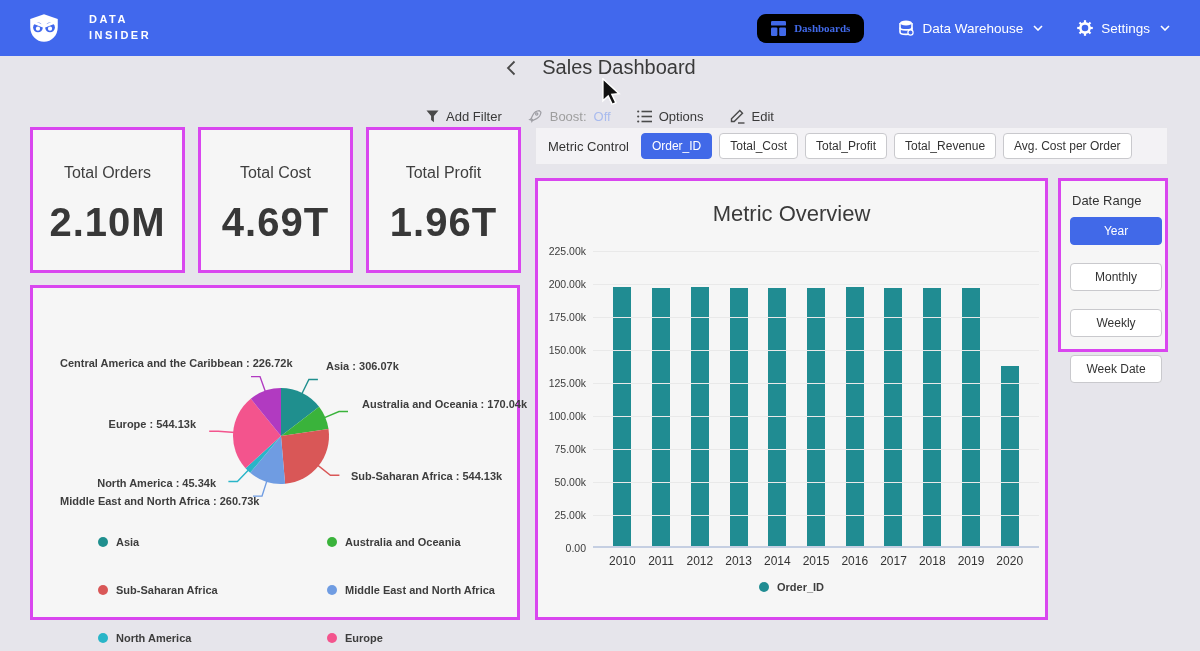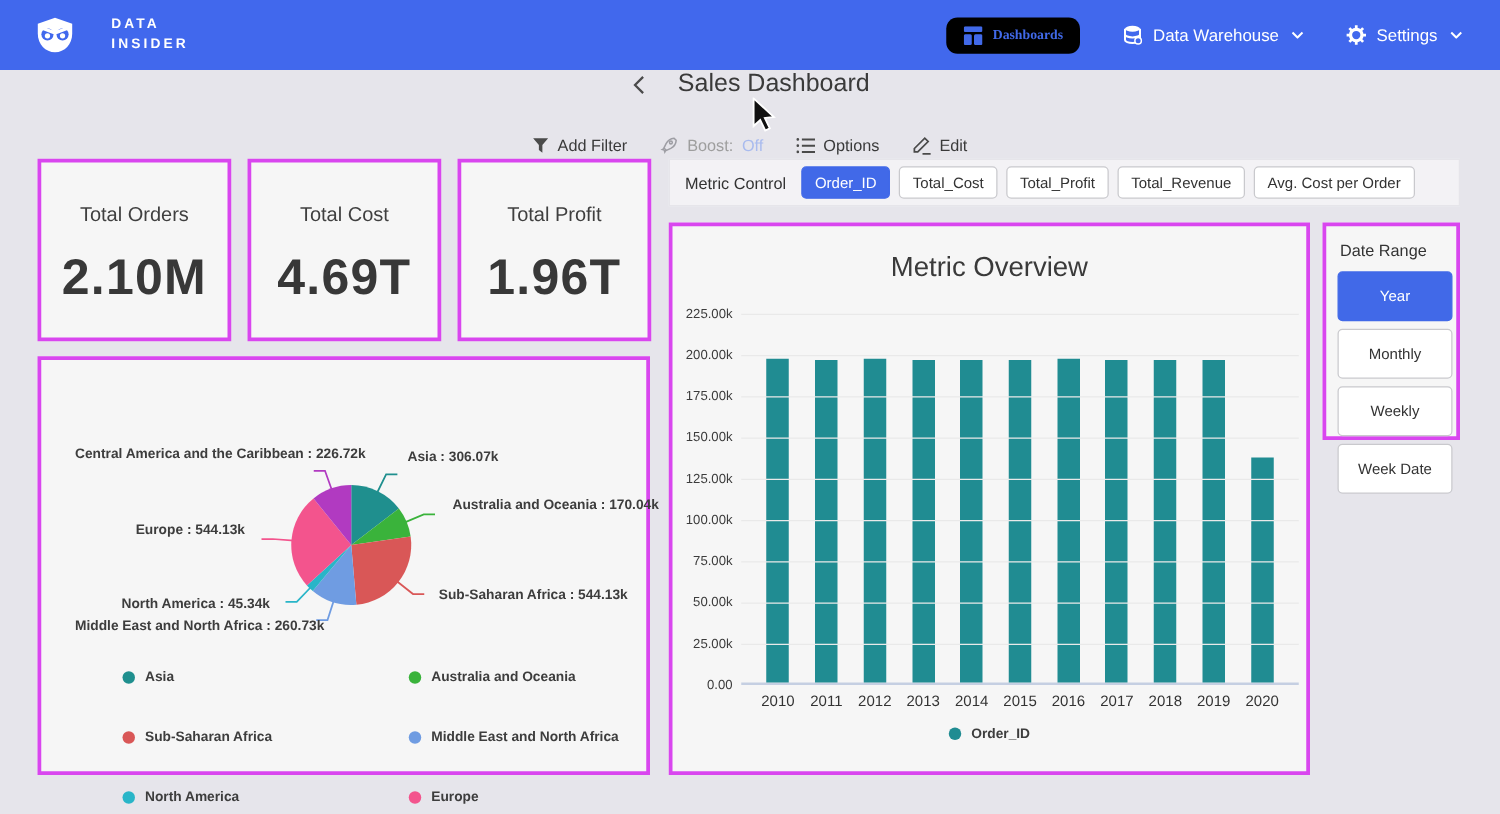--- a/index.html
+++ b/index.html
@@ -83,21 +83,21 @@
   .ytick { position:absolute; left:0; width:48px; text-align:right; font-size:10.5px; color:#3c3c3c; }
   .bars { position:absolute; left:0; bottom:0; width:100%; height:100%; display:flex; align-items:flex-end; justify-content:space-around; padding:0 10px; }
   .bar { width:18px; background:var(--bar,#208c92); cursor:pointer; }
   .xlabels { position:absolute; left:55px; top:373px; width:446px; display:flex; justify-content:space-around; padding:0 10px; }
   .xlabel { font-size:12px; color:#333; width:40px; text-align:center; }
   .bar-legend { position:absolute; left:0; top:400px; width:100%; display:flex; align-items:center; justify-content:center; gap:8px; font-size:11px; font-weight:bold; color:#3d3d3d; }
   
   .range-card { left:1058px; top:178px; width:110px; height:174px; padding:12px 9px; }
   .range-label { font-size:13px; color:#333; margin-bottom:9px; padding-left:2px; }
   .range-btn {
-    display:block; width:92px; height:40px; margin-bottom:6px;
+    display:block; width:92px; height:28px; margin-bottom:18px;
     background:#fff; border:1px solid #c9c9cd; border-radius:4px;
     font-size:12px; color:#333; cursor:pointer; font-family:inherit;
   }
   .range-btn.selected { background:var(--accent,#4169e8); color:#fff; border-color:var(--accent,#4169e8); }
   
   .cursor { position:absolute; left:600px; top:78px; pointer-events:none; z-index:99; }
 </style>
 </head>
 <body>
 

